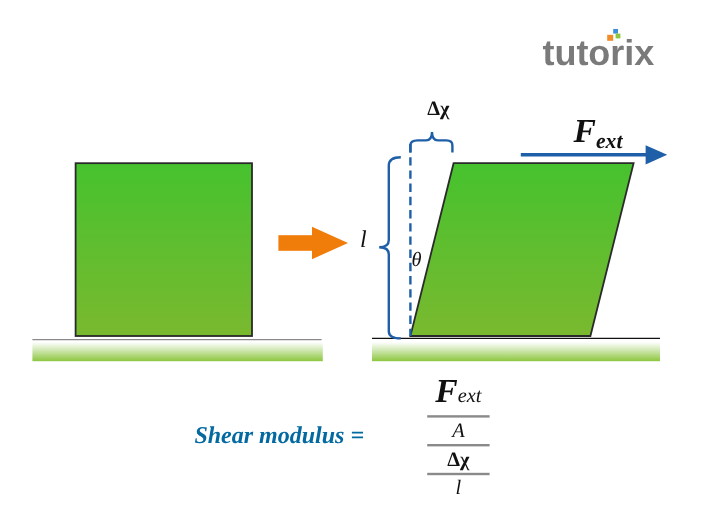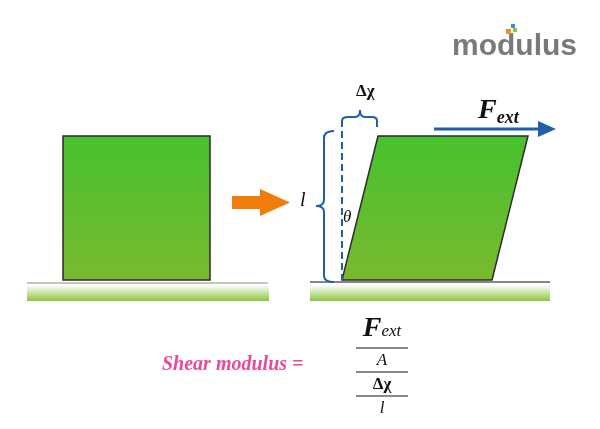--- a/index.html
+++ b/index.html
@@ -1,21 +1,21 @@
 <!DOCTYPE html>
 <html><head>
   <meta charset="utf-8">
   <style>
     html, body { margin: 0; padding: 0; background: #ffffff; }
     body { width: 600px; height: 429px; position: relative; overflow: hidden; font-family: "Liberation Serif", serif; }
     #diagram { position: absolute; left: 0; top: 0; }
     .logo { position: absolute; left: 452px; top: 28px; font-family: "Liberation Sans", sans-serif; font-weight: bold; font-size: 30px; color: #7a7a7a; letter-spacing: 0px; }
     .logo-dots { position: absolute; left: 505px; top: 24px; width: 14px; height: 12px; }
     .formula { position: absolute; left: 160px; top: 312px; width: 300px; height: 110px; }
-    .lhs { position: absolute; left: 2px; top: 40px; font-weight: bold; font-style: italic; font-size: 20px; color: #ec4899; white-space: nowrap; }
+    .lhs { position: absolute; left: 2px; top: 40px; font-weight: bold; font-style: italic; font-size: 20px; color: #0369a1; white-space: nowrap; }
     .frac { position: absolute; left: 196px; top: 0px; width: 52px; text-align: center; color: #111; }
     .num-big { font-size: 28px; font-weight: bold; font-style: italic; line-height: 30px; }
     .num-big .sub { font-size: 17px; font-weight: normal; }
     .bar { height: 2px; background: #8a8a8a; margin: 1px 0; }
     .small { font-size: 17px; font-style: italic; line-height: 20px; }
     .small.b { font-weight: bold; font-style: normal; }
   </style>
 </head>
 <body>
 
@@ -65,21 +65,21 @@
   </g>
 
   <text x="356" y="96" font-family="Liberation Serif, serif" font-size="17" font-weight="bold" fill="#111">Δχ</text>
   <text x="478" y="118" font-family="Liberation Serif, serif" fill="#111">
     <tspan font-size="28" font-weight="bold" font-style="italic">F</tspan><tspan font-size="18" font-style="italic" font-weight="bold" dy="5">ext</tspan>
   </text>
   <text x="300" y="206" font-family="Liberation Serif, serif" font-size="20" font-style="italic" fill="#111">l</text>
   <text x="343" y="222" font-family="Liberation Serif, serif" font-size="17" font-style="italic" fill="#111">θ</text>
 </svg>
 
-<div class="logo">modulus</div>
+<div class="logo">tutorix</div>
 <svg class="logo-dots" viewBox="0 0 14 12" width="14" height="12">
   <rect x="6" y="0" width="4" height="4" fill="#3a8fd8"></rect>
   <rect x="1" y="5" width="5" height="5" fill="#f28c28"></rect>
   <rect x="8" y="4" width="4" height="4" fill="#8cc63f"></rect>
 </svg>
 
 <div class="formula">
   <div class="lhs">Shear modulus =</div>
   <div class="frac">
     <div class="num-big"><span>F</span><span class="sub">ext</span></div>

